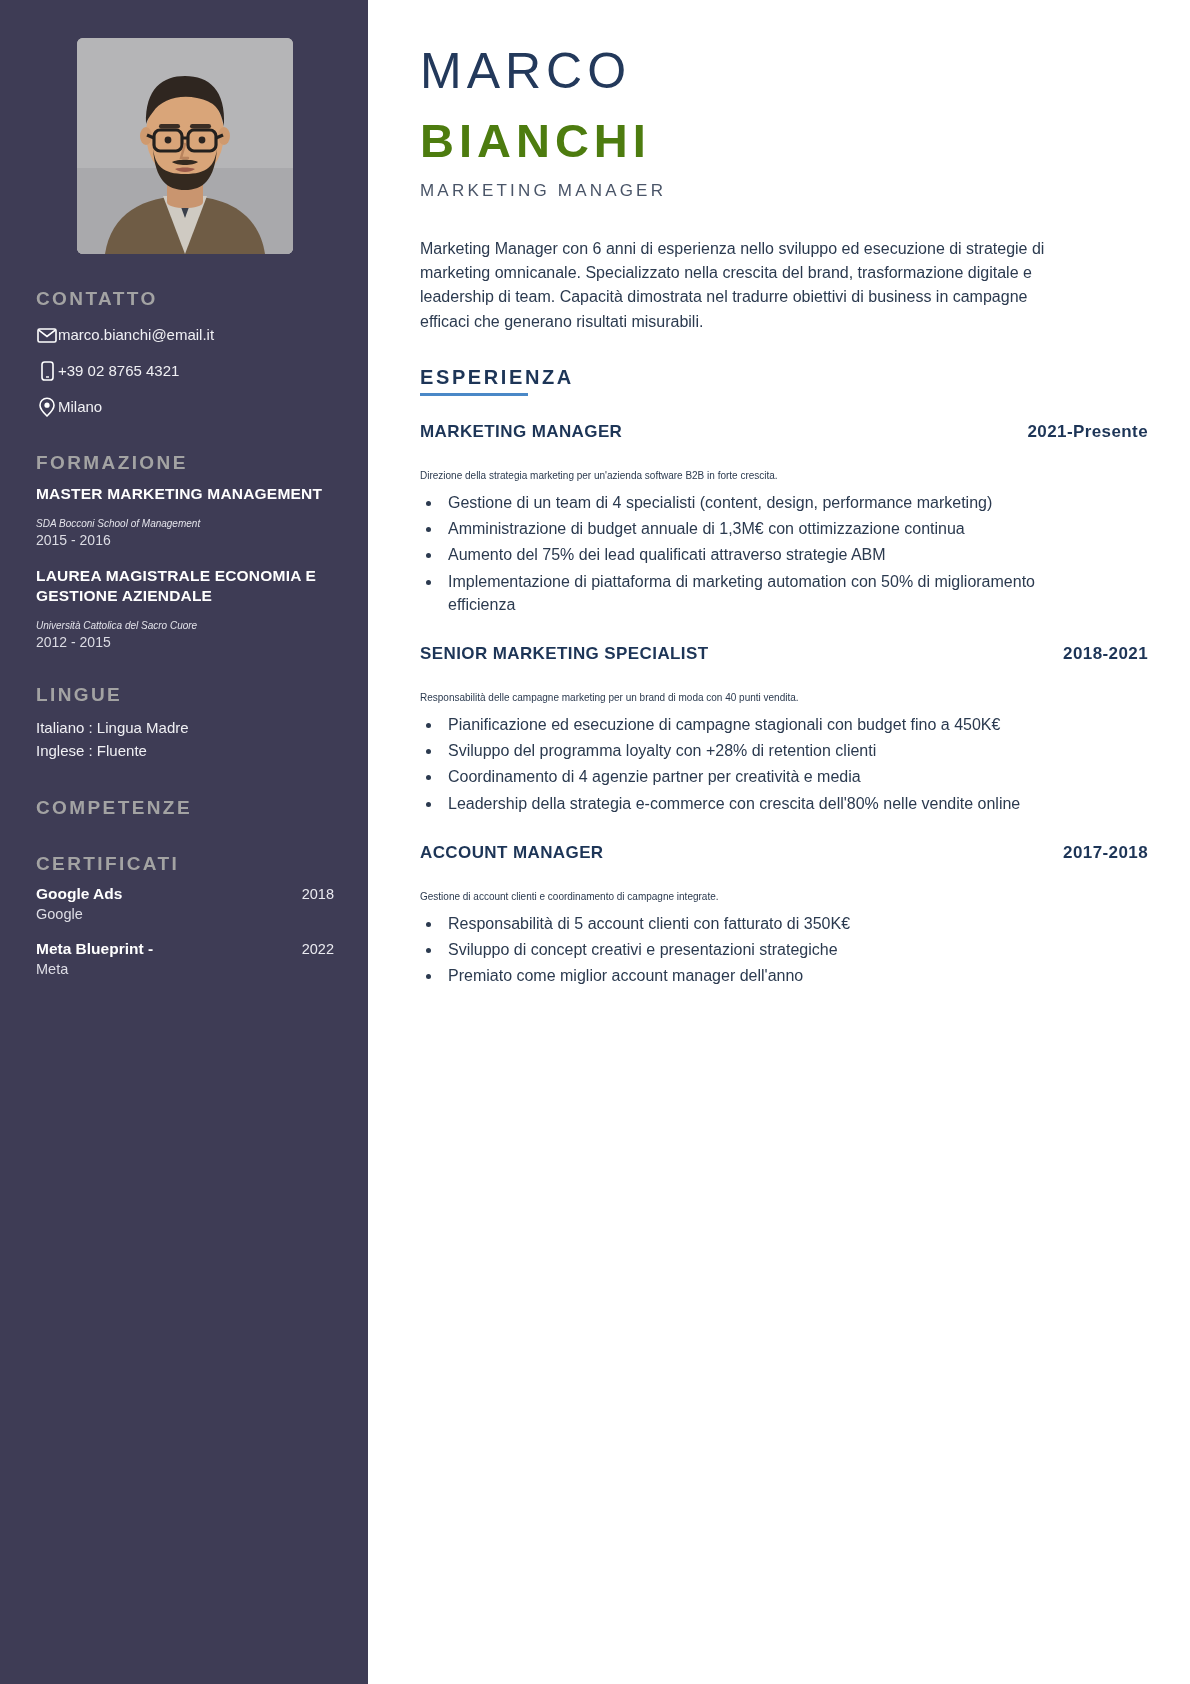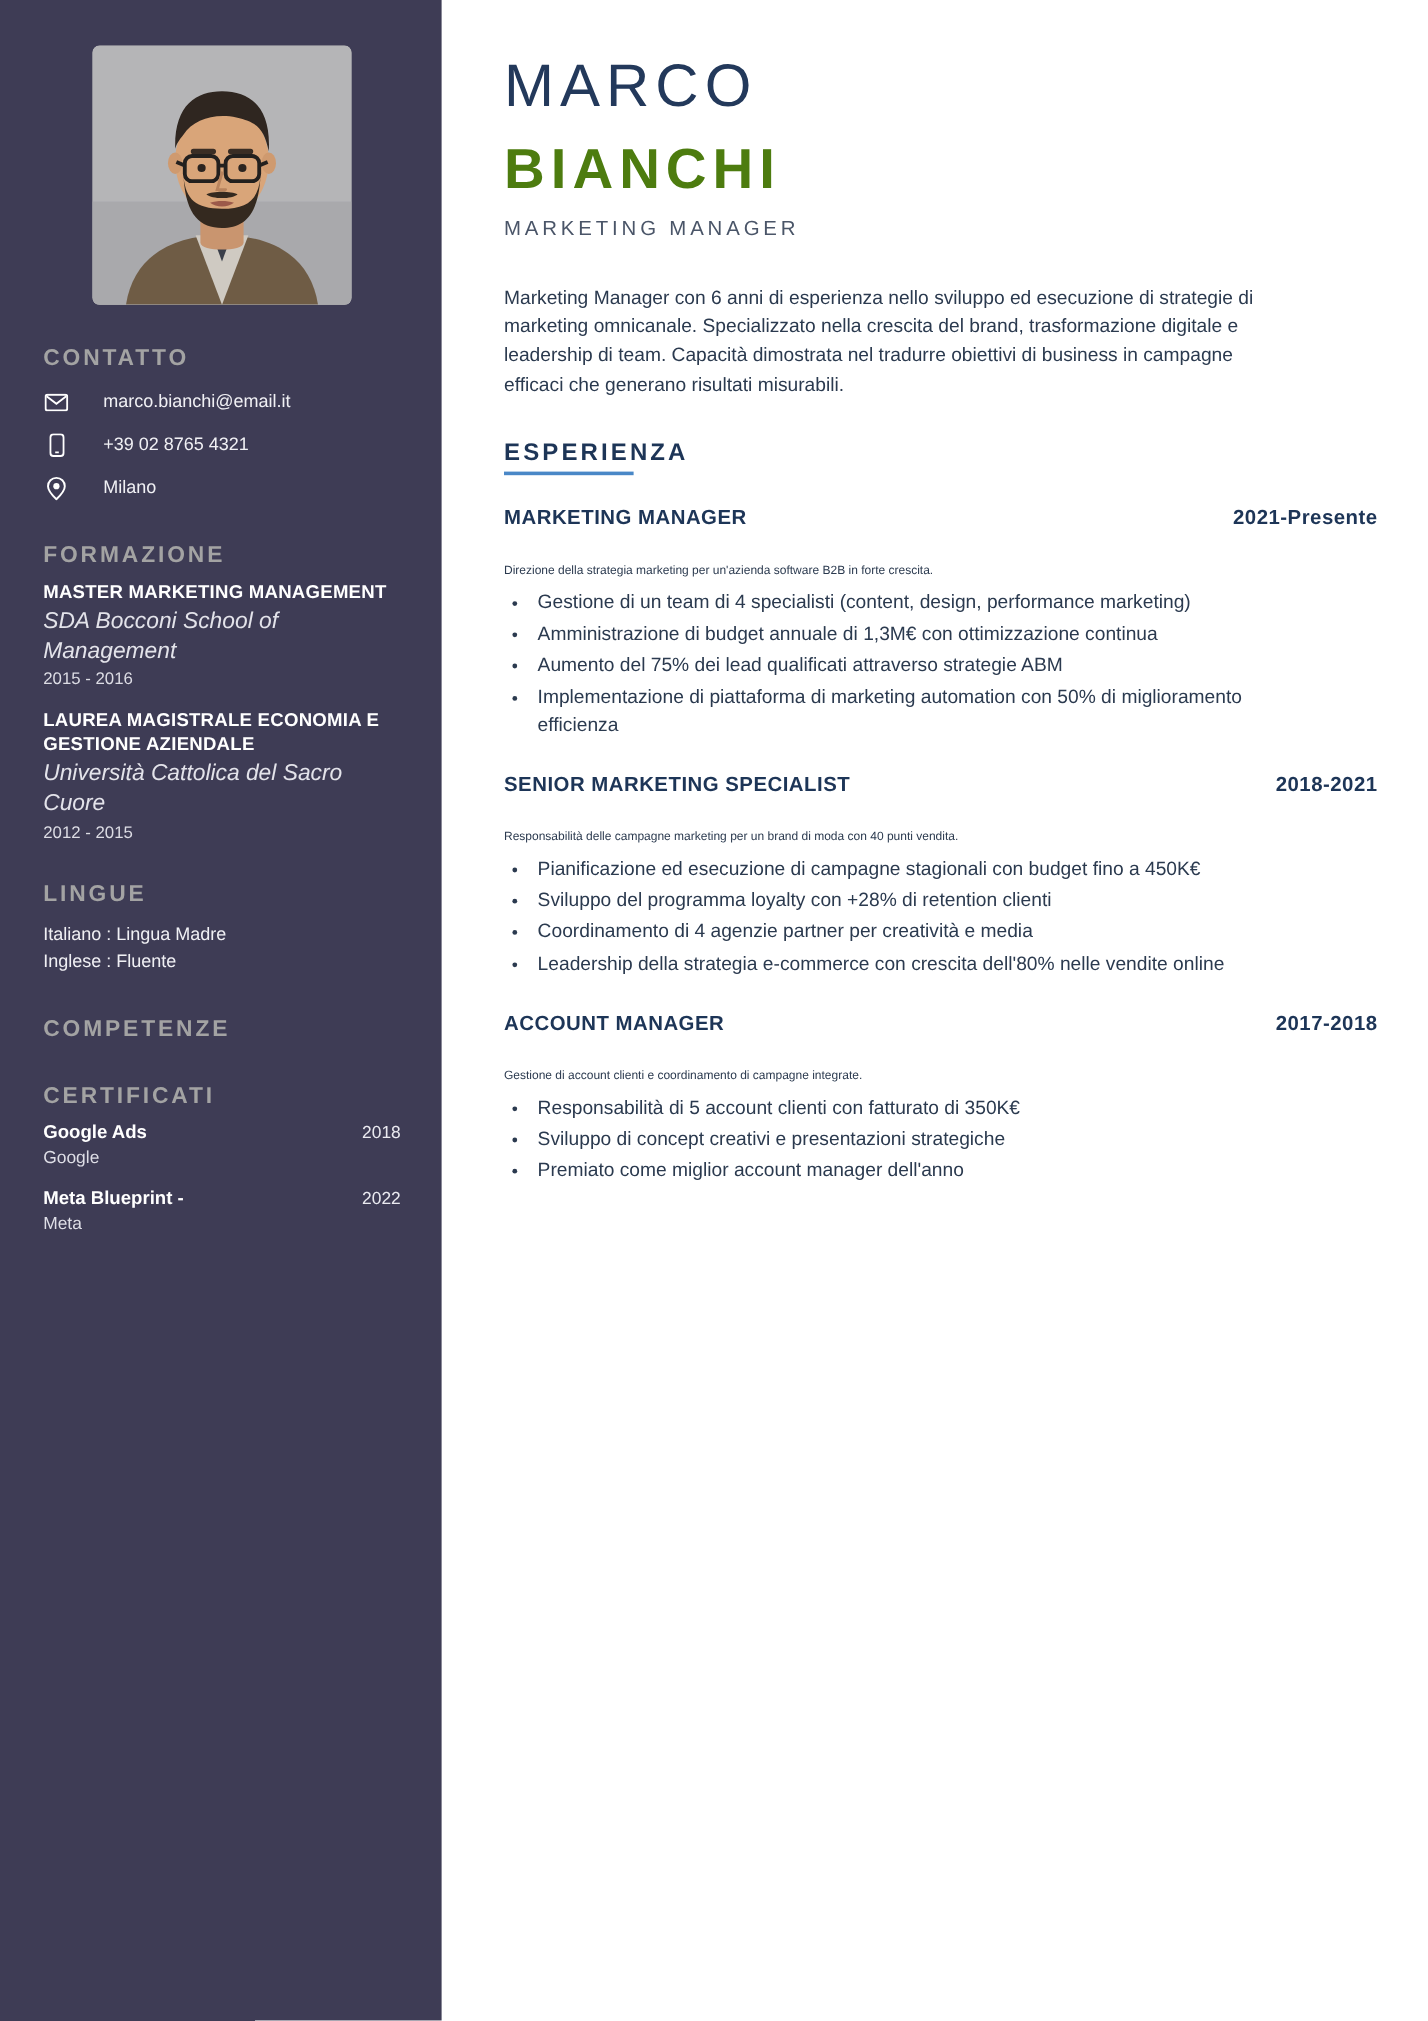--- a/index.html
+++ b/index.html
@@ -44,21 +44,21 @@
     letter-spacing: 2.4px;
     color: #a3a3a3;
     margin-top: 34px;
     margin-bottom: 14px;
   }
   .side-heading.tight { margin-bottom: 10px; }
 
   .contact-row {
     display: flex;
     align-items: center;
-    gap: 28px;
+    gap: 0;
     margin-bottom: 14px;
     font-size: 15px;
     color: #f0f0f4;
     line-height: 1.2;
   }
   .contact-icon {
     width: 22px;
     min-width: 22px;
     height: 22px;
     display: flex;
@@ -69,25 +69,25 @@
 
   .edu-item { margin-bottom: 18px; }
   .edu-degree {
     font-size: 15.5px;
     font-weight: 700;
     line-height: 1.28;
     color: #ffffff;
     letter-spacing: 0.2px;
   }
   .edu-school {
-    font-size: 19px;
+    font-size: 10px;
     font-style: italic;
     line-height: 1.33;
     color: #e3e3ea;
-    margin-top: 1px;
+    margin-top: 13px;
   }
   .edu-years {
     font-size: 14px;
     color: #dcdce4;
     margin-top: 2px;
   }
 
   .lang-row {
     font-size: 15px;
     color: #f0f0f4;

